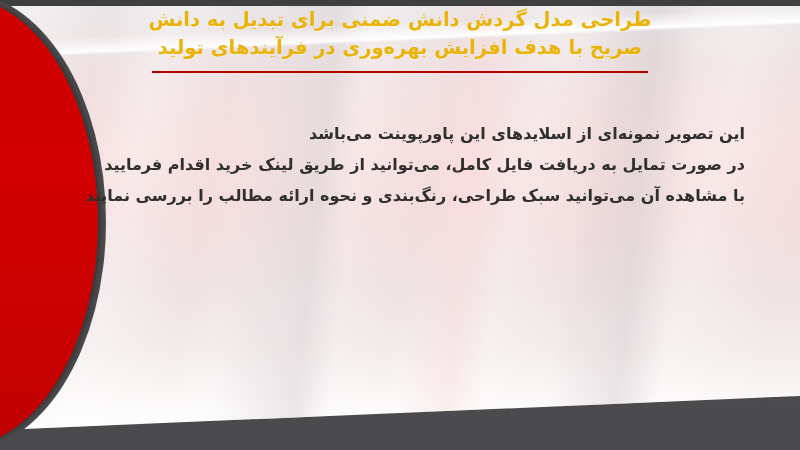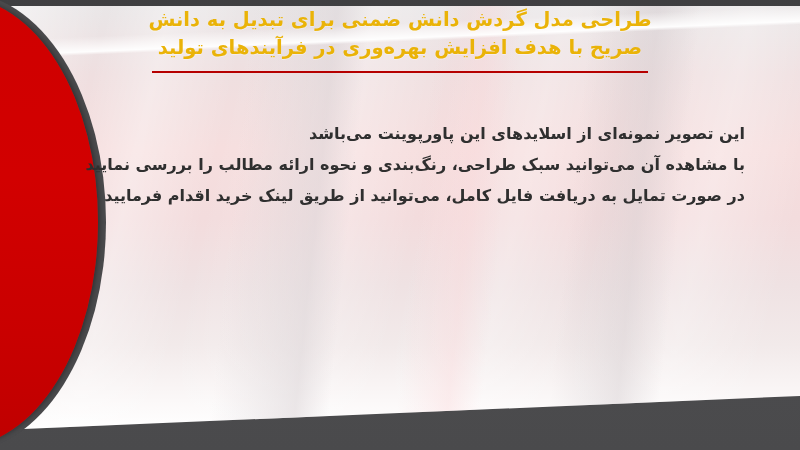--- a/index.html
+++ b/index.html
@@ -167,17 +167,17 @@
 
   <div class="title-block">
     <div class="title-line-1">طراحی مدل گردش دانش ضمنی برای تبدیل به دانش</div>
     <div>
       <span class="title-line-2">صریح با هدف افزایش بهره‌وری در فرآیندهای تولید</span>
     </div>
   </div>
 
   <div class="body-block">
     <div class="body-line">این تصویر نمونه‌ای از اسلایدهای این پاورپوینت می‌باشد</div>
+    <div class="body-line">در صورت تمایل به دریافت فایل کامل، می‌توانید از طریق لینک خرید اقدام فرمایید</div>
     <div class="body-line">با مشاهده آن می‌توانید سبک طراحی، رنگ‌بندی و نحوه ارائه مطالب را بررسی نمایید</div>
-    <div class="body-line">در صورت تمایل به دریافت فایل کامل، می‌توانید از طریق لینک خرید اقدام فرمایید</div>
   </div>
 
 </div>
 
 </body></html>

